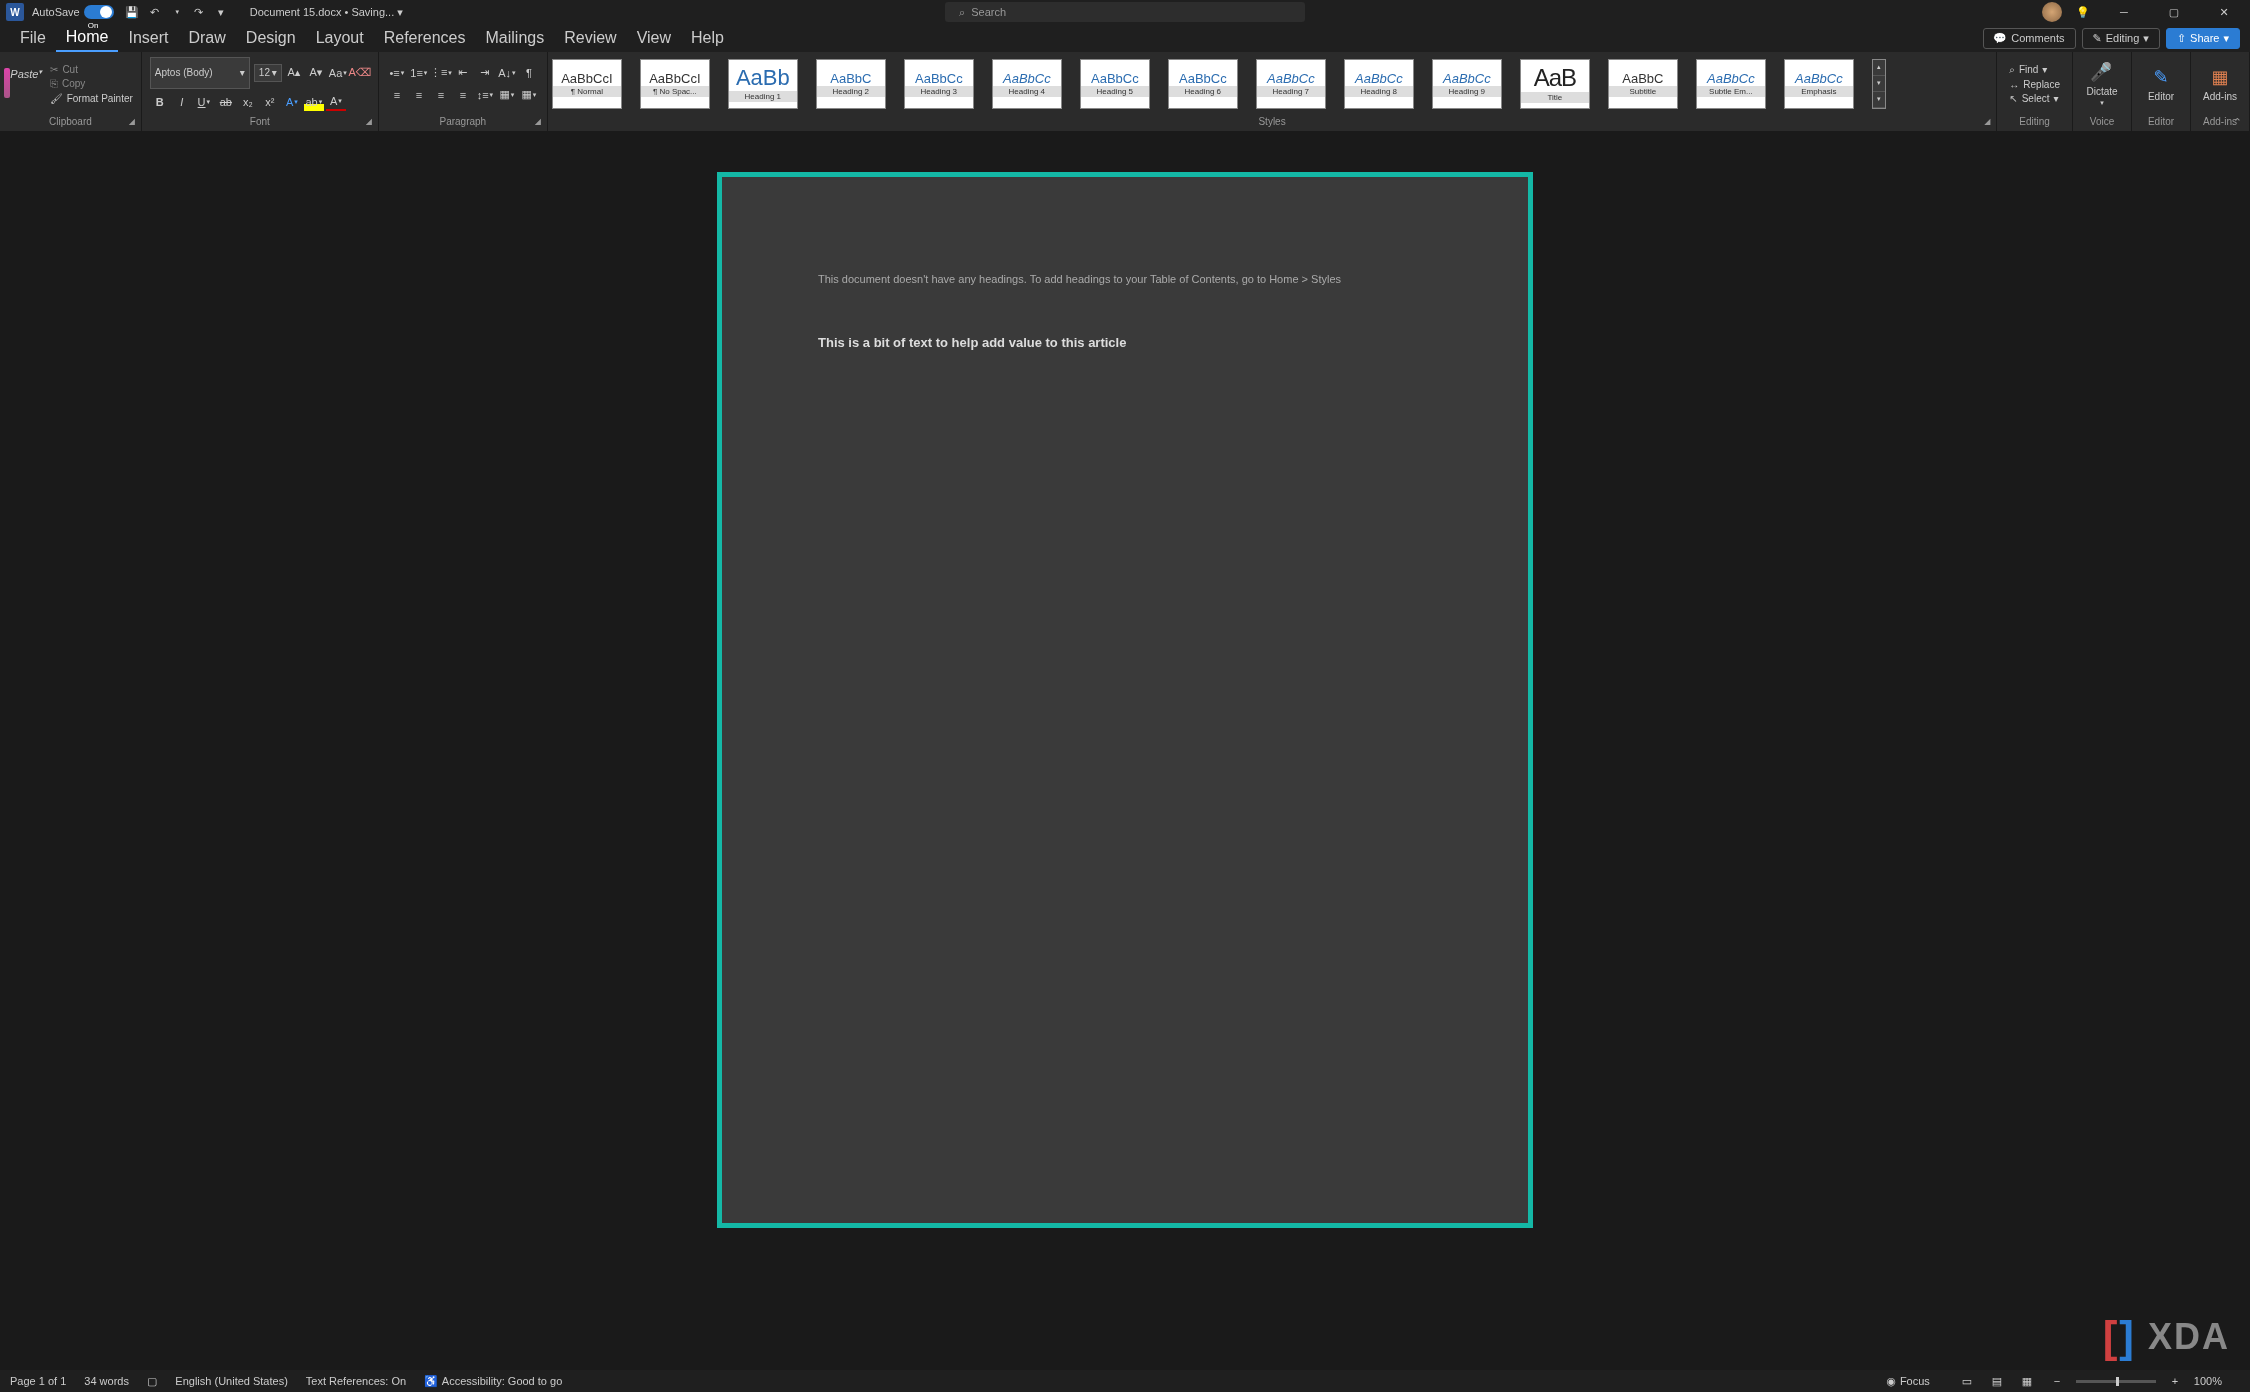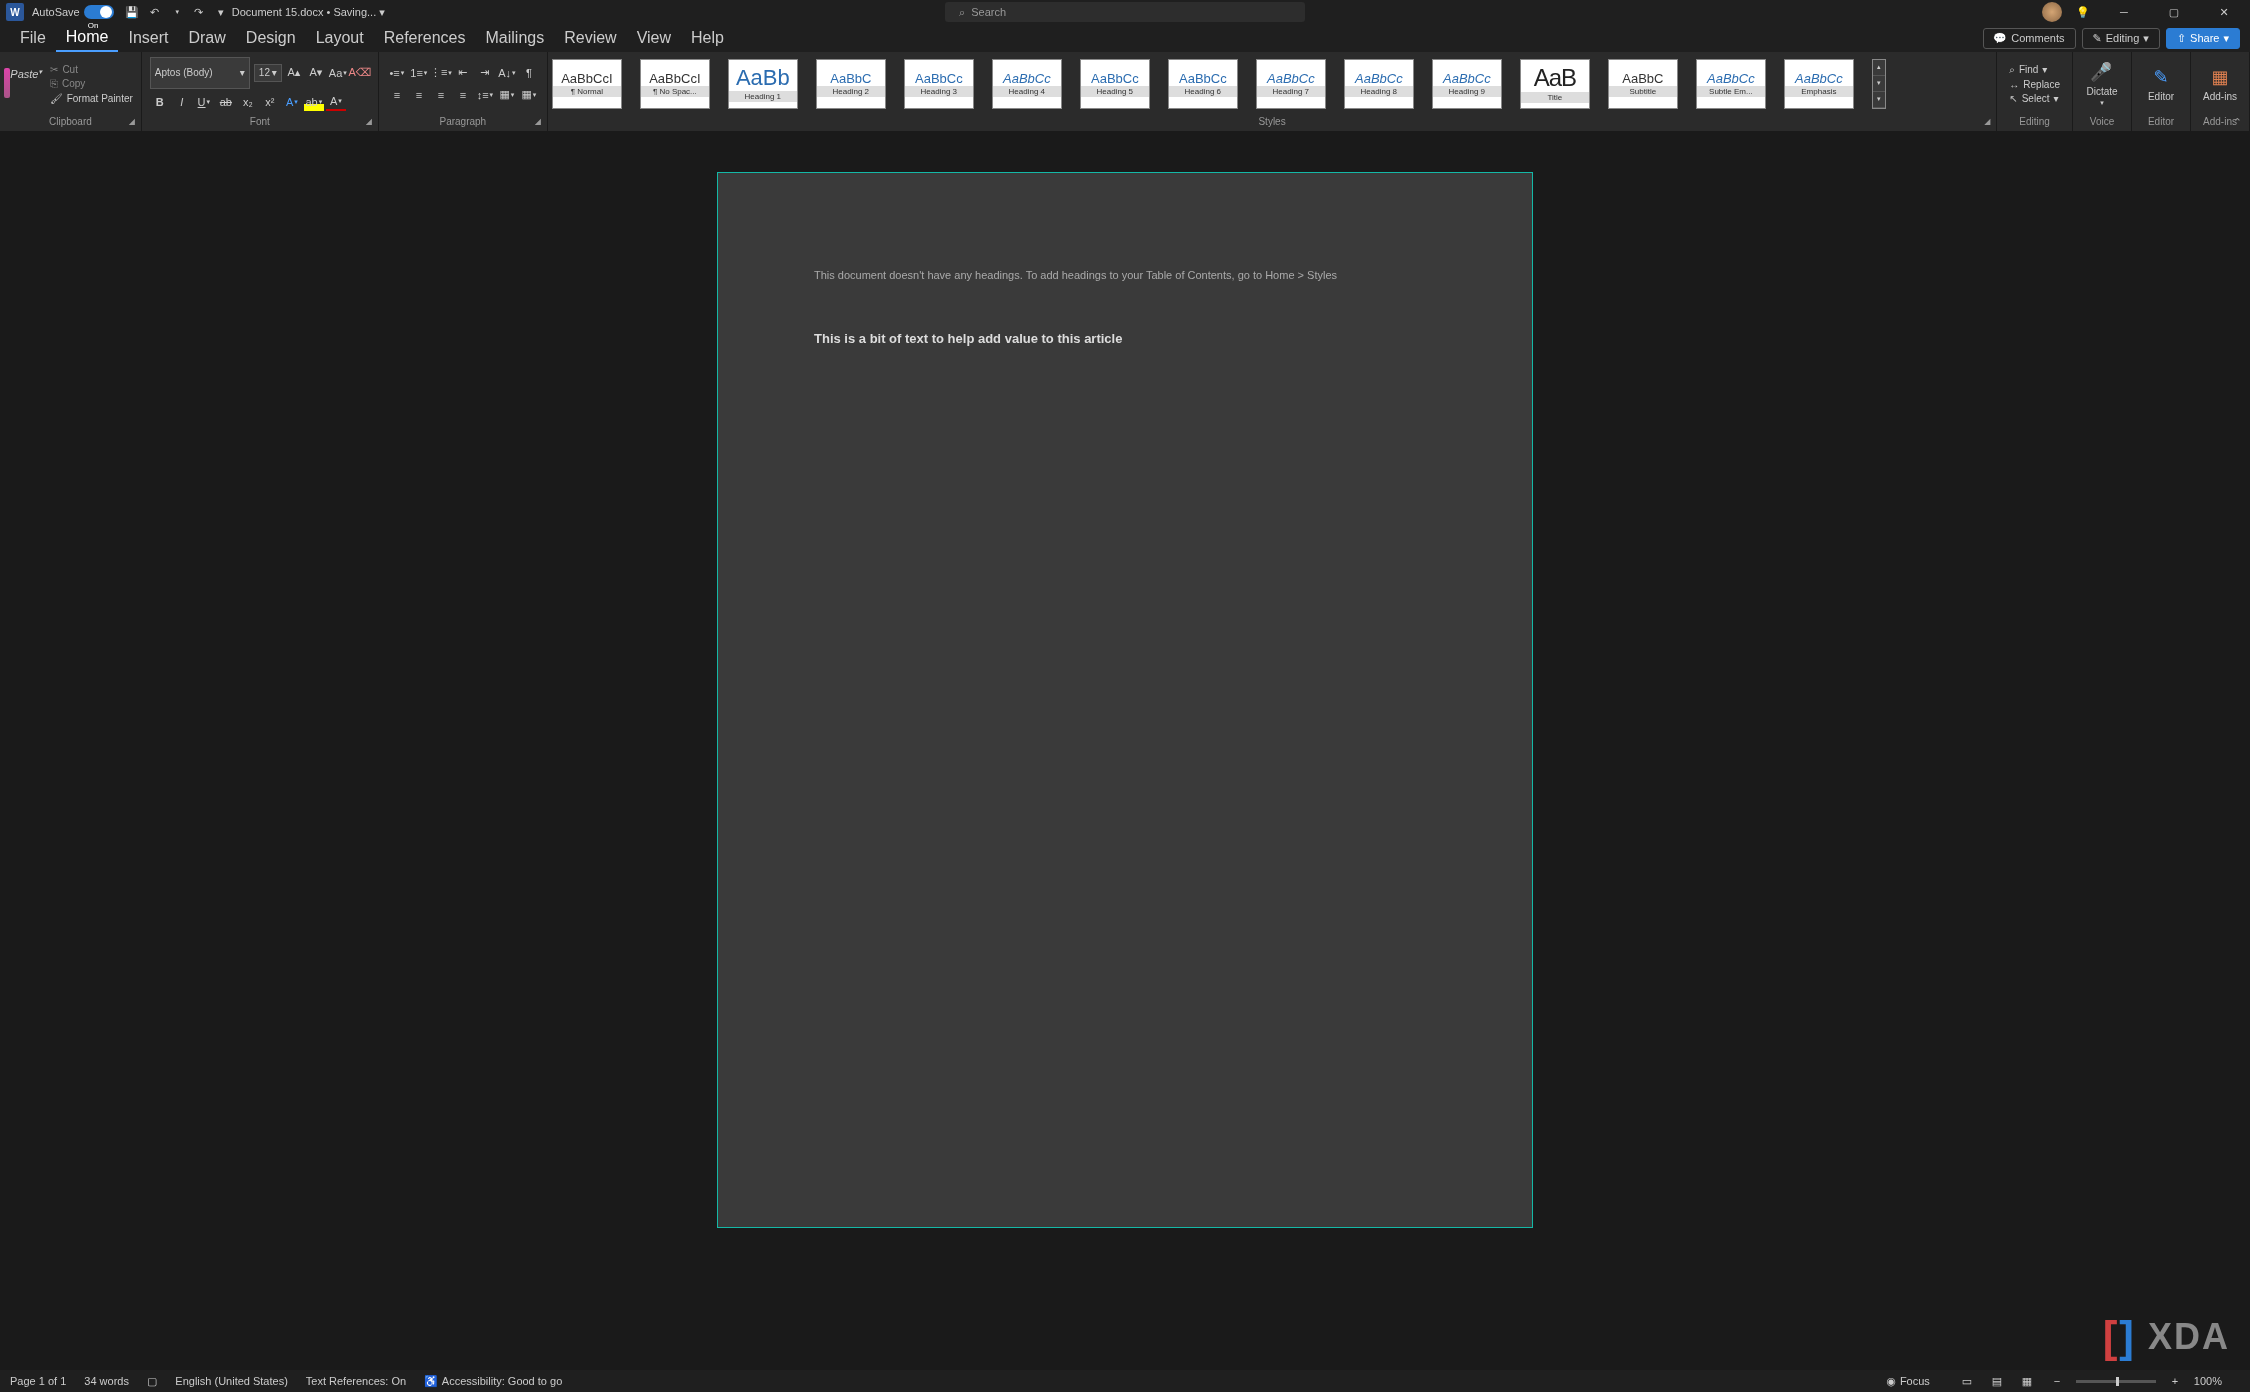--- a/index.html
+++ b/index.html
@@ -6,21 +6,21 @@
 body { background: #1a1a1a; color: #ccc; font-size: 11px; width: 2250px; height: 1392px; overflow: hidden; position: relative; }
 
 
 .titlebar { height: 24px; background: #1f1f1f; display: flex; align-items: center; padding: 0 6px; }
 .word-icon { width: 18px; height: 18px; background: #2b579a; color: #fff; display: flex; align-items: center; justify-content: center; font-weight: bold; font-size: 10px; border-radius: 2px; margin-right: 8px; }
 .autosave-label { color: #ccc; font-size: 11px; margin-right: 4px; }
 .toggle { width: 30px; height: 14px; background: #2b7cd3; border-radius: 7px; position: relative; margin-right: 8px; }
 .toggle::after { content: ''; position: absolute; right: 2px; top: 1px; width: 12px; height: 12px; background: #fff; border-radius: 50%; }
 .toggle-on { position: absolute; left: 4px; top: 16px; font-size: 8px; color: #fff; }
 .qat-btn { width: 20px; height: 20px; display: flex; align-items: center; justify-content: center; color: #ccc; margin: 0 1px; cursor: pointer; }
-.doc-title { color: #ccc; font-size: 11px; }
+.doc-title { margin-left: 18px; color: #ccc; font-size: 11px; }
 .search-box { margin-left: auto; margin-right: auto; width: 360px; height: 20px; background: #2d2d2d; border-radius: 3px; display: flex; align-items: center; padding: 0 8px; position: absolute; left: 50%; transform: translateX(-50%); }
 .search-box span { margin-left: 6px; color: #999; }
 .title-right { margin-left: auto; display: flex; align-items: center; gap: 10px; }
 .avatar { width: 20px; height: 20px; border-radius: 50%; background: radial-gradient(circle, #d4a574, #8b6644); }
 .win-btn { width: 40px; height: 24px; display: flex; align-items: center; justify-content: center; color: #ccc; cursor: pointer; }
 
 
 .ribbon-tabs { height: 28px; background: #1f1f1f; display: flex; align-items: center; padding: 0 10px; }
 .tab { padding: 4px 10px; color: #ccc; font-size: 16px; cursor: pointer; }
 .tab.active { border-bottom: 2px solid #4a9eff; color: #fff; }
@@ -70,21 +70,21 @@
 .edit-item { display: flex; align-items: center; gap: 4px; font-size: 10px; padding: 1px 4px; cursor: pointer; }
 
 
 .big-btn { display: flex; flex-direction: column; align-items: center; justify-content: center; width: 50px; cursor: pointer; font-size: 10px; gap: 2px; }
 .big-icon { width: 24px; height: 24px; display: flex; align-items: center; justify-content: center; font-size: 18px; }
 
 .collapse-btn { position: absolute; right: 8px; bottom: 2px; cursor: pointer; color: #999; }
 
 
 .doc-area { position: absolute; top: 132px; bottom: 22px; left: 0; right: 0; background: #1a1a1a; display: flex; justify-content: center; padding-top: 40px; }
-.page { width: 816px; height: 1056px; background: #3a3a3a; border: 1px solid #14b8a6; padding: 96px; }
+.page { width: 816px; height: 1056px; background: #3a3a3a; border: 5px solid #14b8a6; padding: 96px; }
 .toc-msg { font-size: 11px; color: #aaa; margin-bottom: 50px; }
 .doc-h1 { font-size: 24px; color: #7eb3d9; font-weight: normal; margin-bottom: 14px; }
 .doc-p { font-size: 13px; color: #ddd; font-weight: 600; }
 
 
 .statusbar { position: absolute; bottom: 0; left: 0; right: 0; height: 22px; background: #1f1f1f; display: flex; align-items: center; padding: 0 10px; font-size: 11px; color: #ccc; }
 .status-item { margin-right: 18px; cursor: pointer; display: flex; align-items: center; gap: 4px; }
 .status-right { margin-left: auto; display: flex; align-items: center; gap: 8px; }
 .view-btn { width: 22px; height: 18px; display: flex; align-items: center; justify-content: center; cursor: pointer; }
 .zoom-slider { width: 80px; height: 3px; background: #555; position: relative; }

